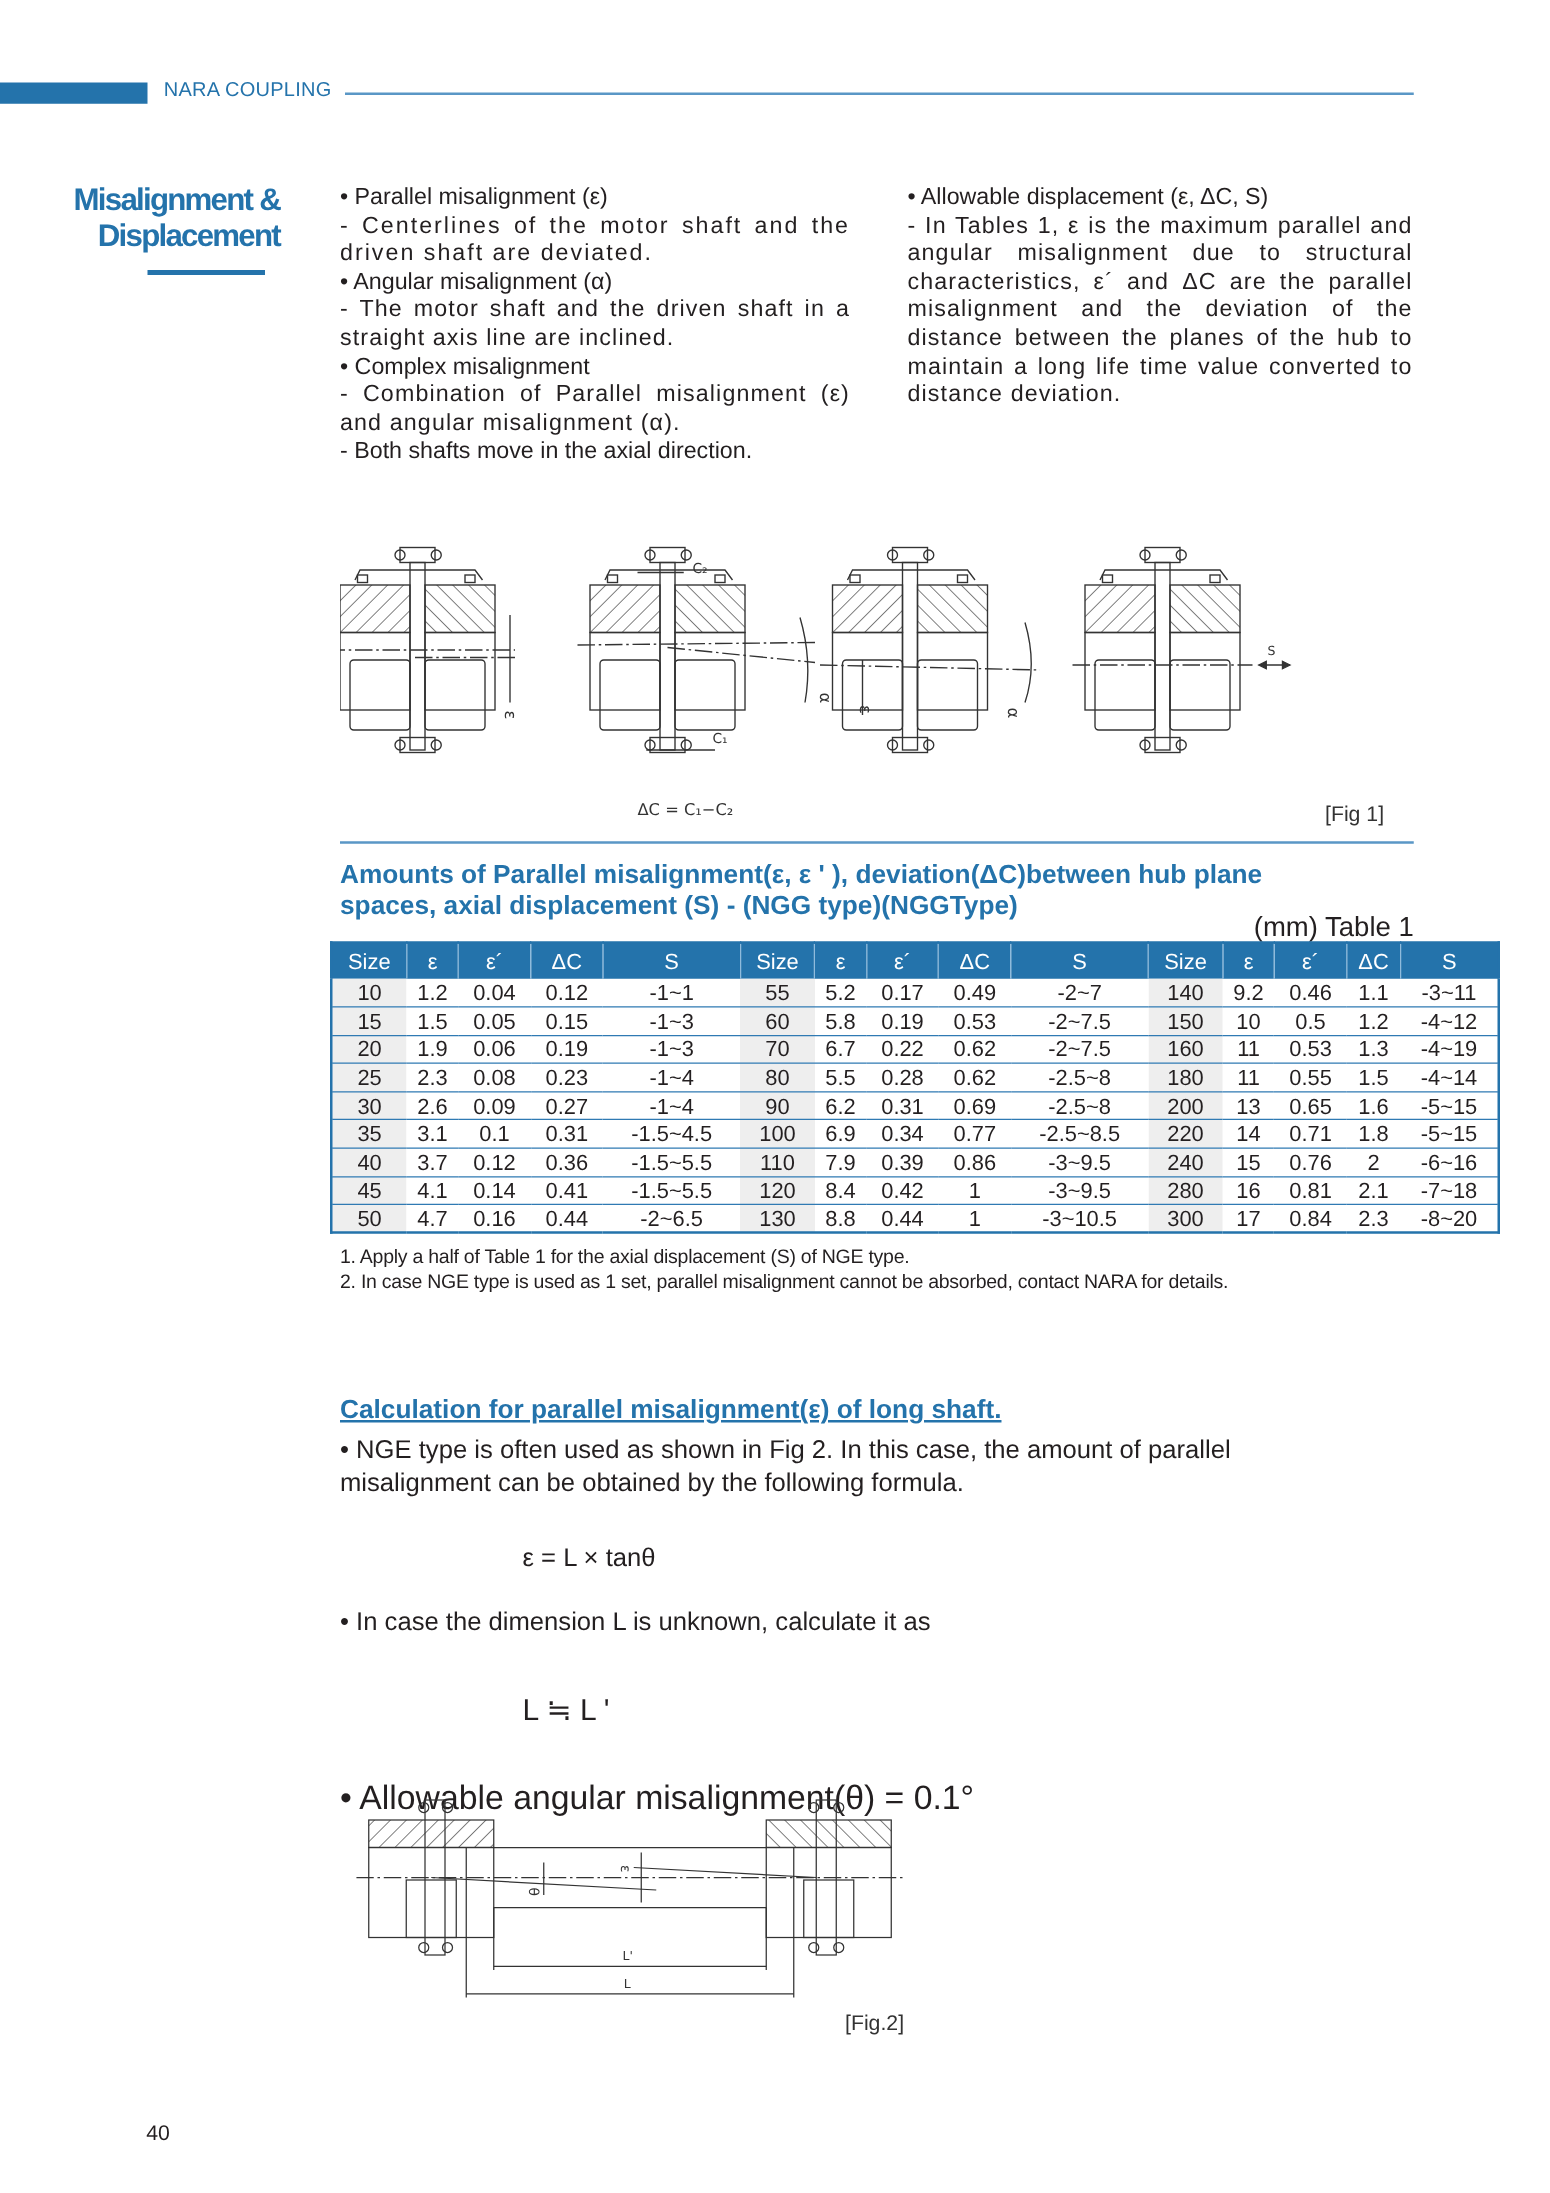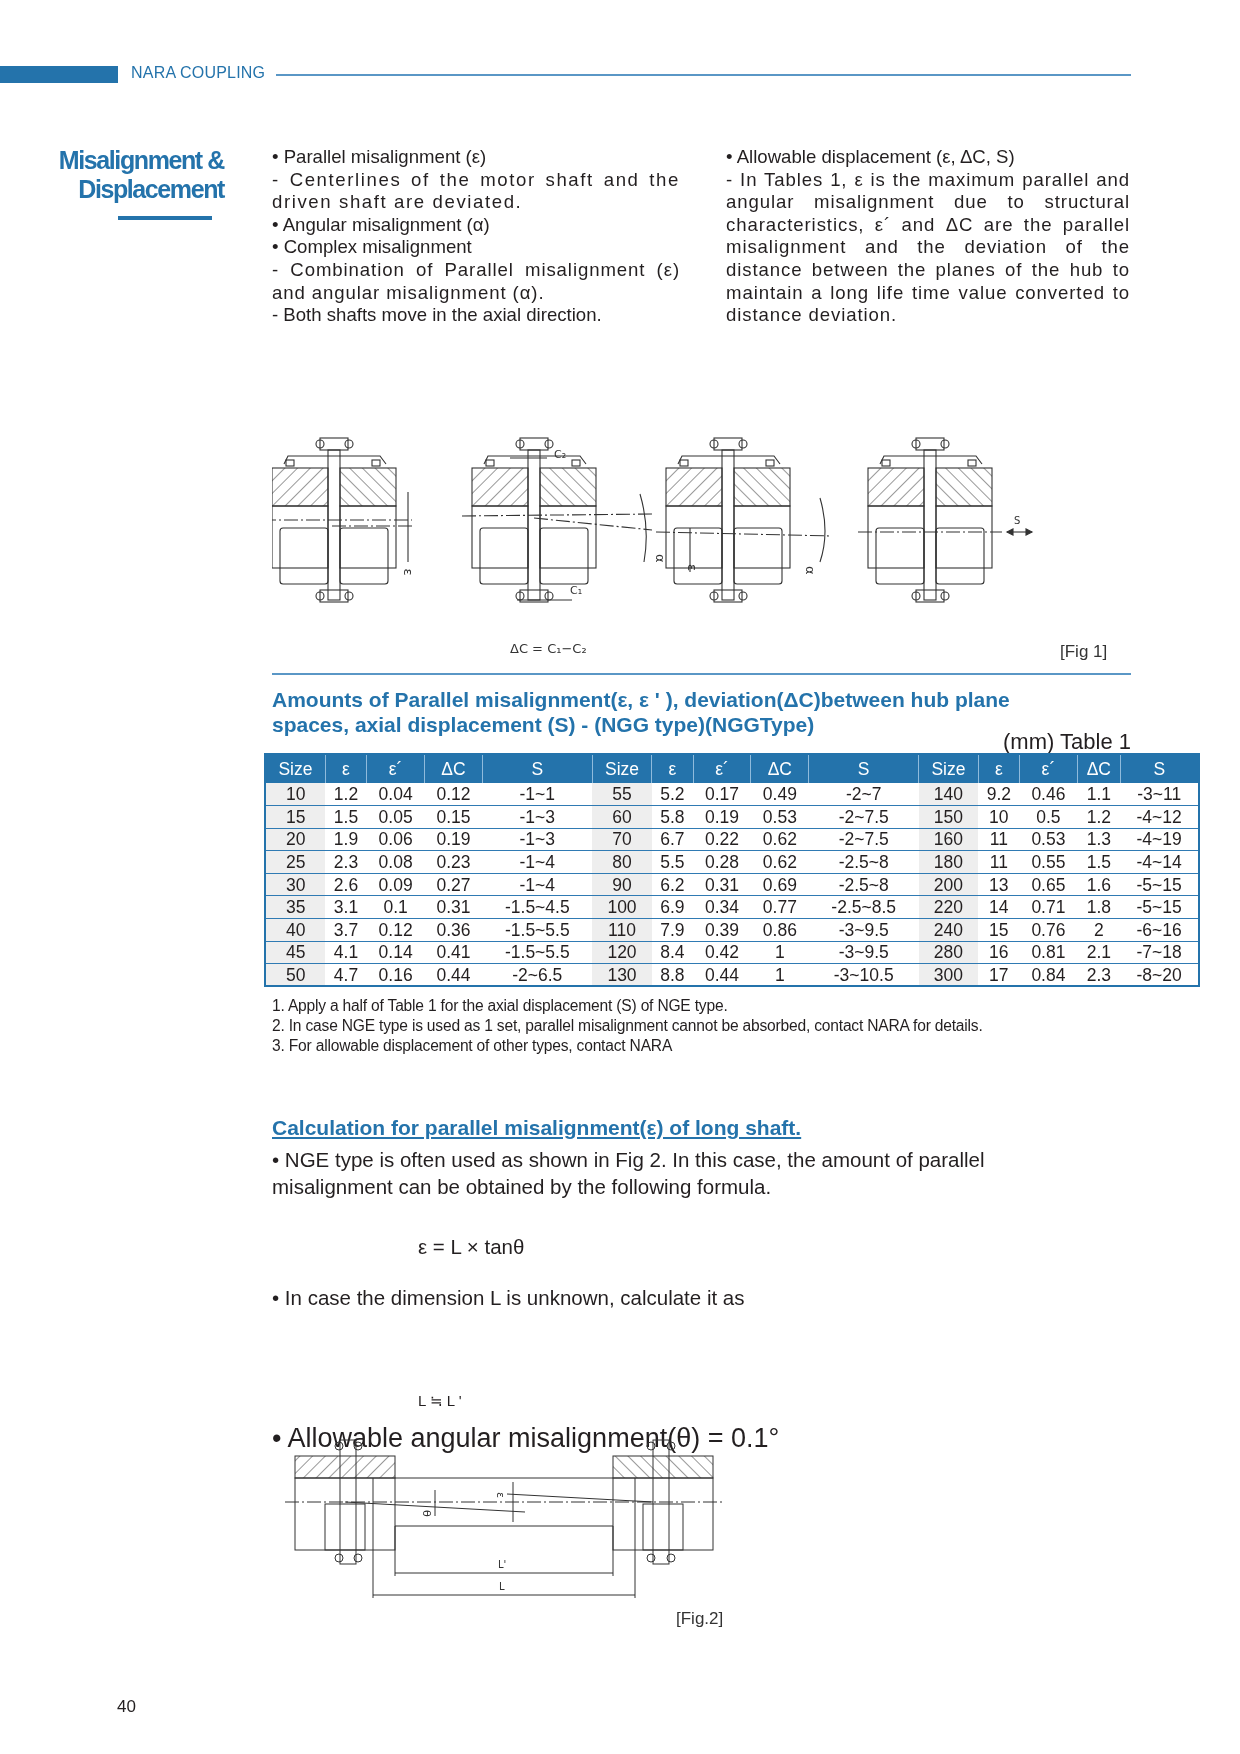--- a/index.html
+++ b/index.html
@@ -43,21 +43,21 @@
   .tbl td.size { background: #eeeeee; }
 
   
   .notes { left: 272px; top: 996px; font-size: 15.6px; line-height: 20px; color: #231f20; letter-spacing: -0.2px; }
 
   
   .calc-title { left: 272px; top: 1116px; font-size: 21px; font-weight: bold; color: #2473ab; text-decoration: underline; }
   .calc-body { left: 272px; top: 1146px; width: 718px; font-size: 20.5px; line-height: 27px; color: #231f20; }
   .formula1 { left: 418px; top: 1235px; font-size: 20.5px; color: #231f20; }
   .bullet2 { left: 272px; top: 1286px; font-size: 20.5px; color: #231f20; }
-  .formula2 { left: 418px; top: 1392px; font-size: 15px; color: #231f20; }
+  .formula2 { left: 418px; top: 1354px; font-size: 24px; color: #231f20; }
   .bullet3 { left: 272px; top: 1403px; font-size: 27px; color: #231f20; margin-top: 20px; }
 
   .fig2 { left: 285px; top: 1432px; width: 440px; height: 180px; }
   .fig2-label { left: 676px; top: 1609px; font-size: 17px; color: #333; }
   .page-num { left: 117px; top: 1697px; font-size: 17px; color: #231f20; }
 
   svg text { font-family: "DejaVu Sans", sans-serif; }
 </style>
 </head>
 <body>
@@ -69,20 +69,21 @@
 <div class="abs sec-title">
   <div>Misalignment &amp;</div>
   <div>Displacement</div>
 </div>
 <div class="abs sec-underline"></div>
 
 <div class="abs col col-left">
   <p>• Parallel misalignment (ε)</p>
   <p class="sp1">- Centerlines of the motor shaft and the driven shaft are deviated.</p>
   <p>• Angular misalignment (α)</p>
+  <p class="sp2">- The motor shaft and the driven shaft in a straight axis line are inclined.</p>
   <p>• Complex misalignment</p>
   <p class="sp2">- Combination of Parallel misalignment (ε) and angular misalignment (α).</p>
   <p>- Both shafts move in the axial direction.</p>
 </div>
 
 <div class="abs col col-right">
   <p>• Allowable displacement (ε, ΔC, S)</p>
   <p class="sp2">- In Tables 1, ε is the maximum parallel and angular misalignment due to structural characteristics, ε´ and ΔC are the parallel misalignment and the deviation of the distance between the planes of the hub to maintain a long life time value converted to distance deviation.</p>
 </div>
 
@@ -336,21 +337,20 @@
         <td>0.84</td>
         <td>2.3</td>
         <td>-8~20</td>
       </tr>
     </tbody>
 </table>
 
 <div class="abs notes">
   <div>1. Apply a half of Table 1 for the axial displacement (S) of NGE type.</div>
   <div>2. In case NGE type is used as 1 set, parallel misalignment cannot be absorbed, contact NARA for details.</div>
-  <div>3. For allowable displacement of other types, contact NARA</div>
 </div>
 
 <div class="abs calc-title">Calculation for parallel misalignment(ε) of long shaft.</div>
 <div class="abs calc-body">• NGE type is often used as shown in Fig 2. In this case, the amount of parallel misalignment can be obtained by the following formula.</div>
 <div class="abs formula1">ε = L × tanθ</div>
 <div class="abs bullet2">• In case the dimension L is unknown, calculate it as</div>
 <div class="abs formula2">L ≒ L '</div>
 <div class="abs bullet3">• Allowable angular misalignment(θ) = 0.1°</div>
 
 <svg class="abs fig2" viewBox="0 0 440 180" fill="none" stroke="#333" stroke-width="1">

